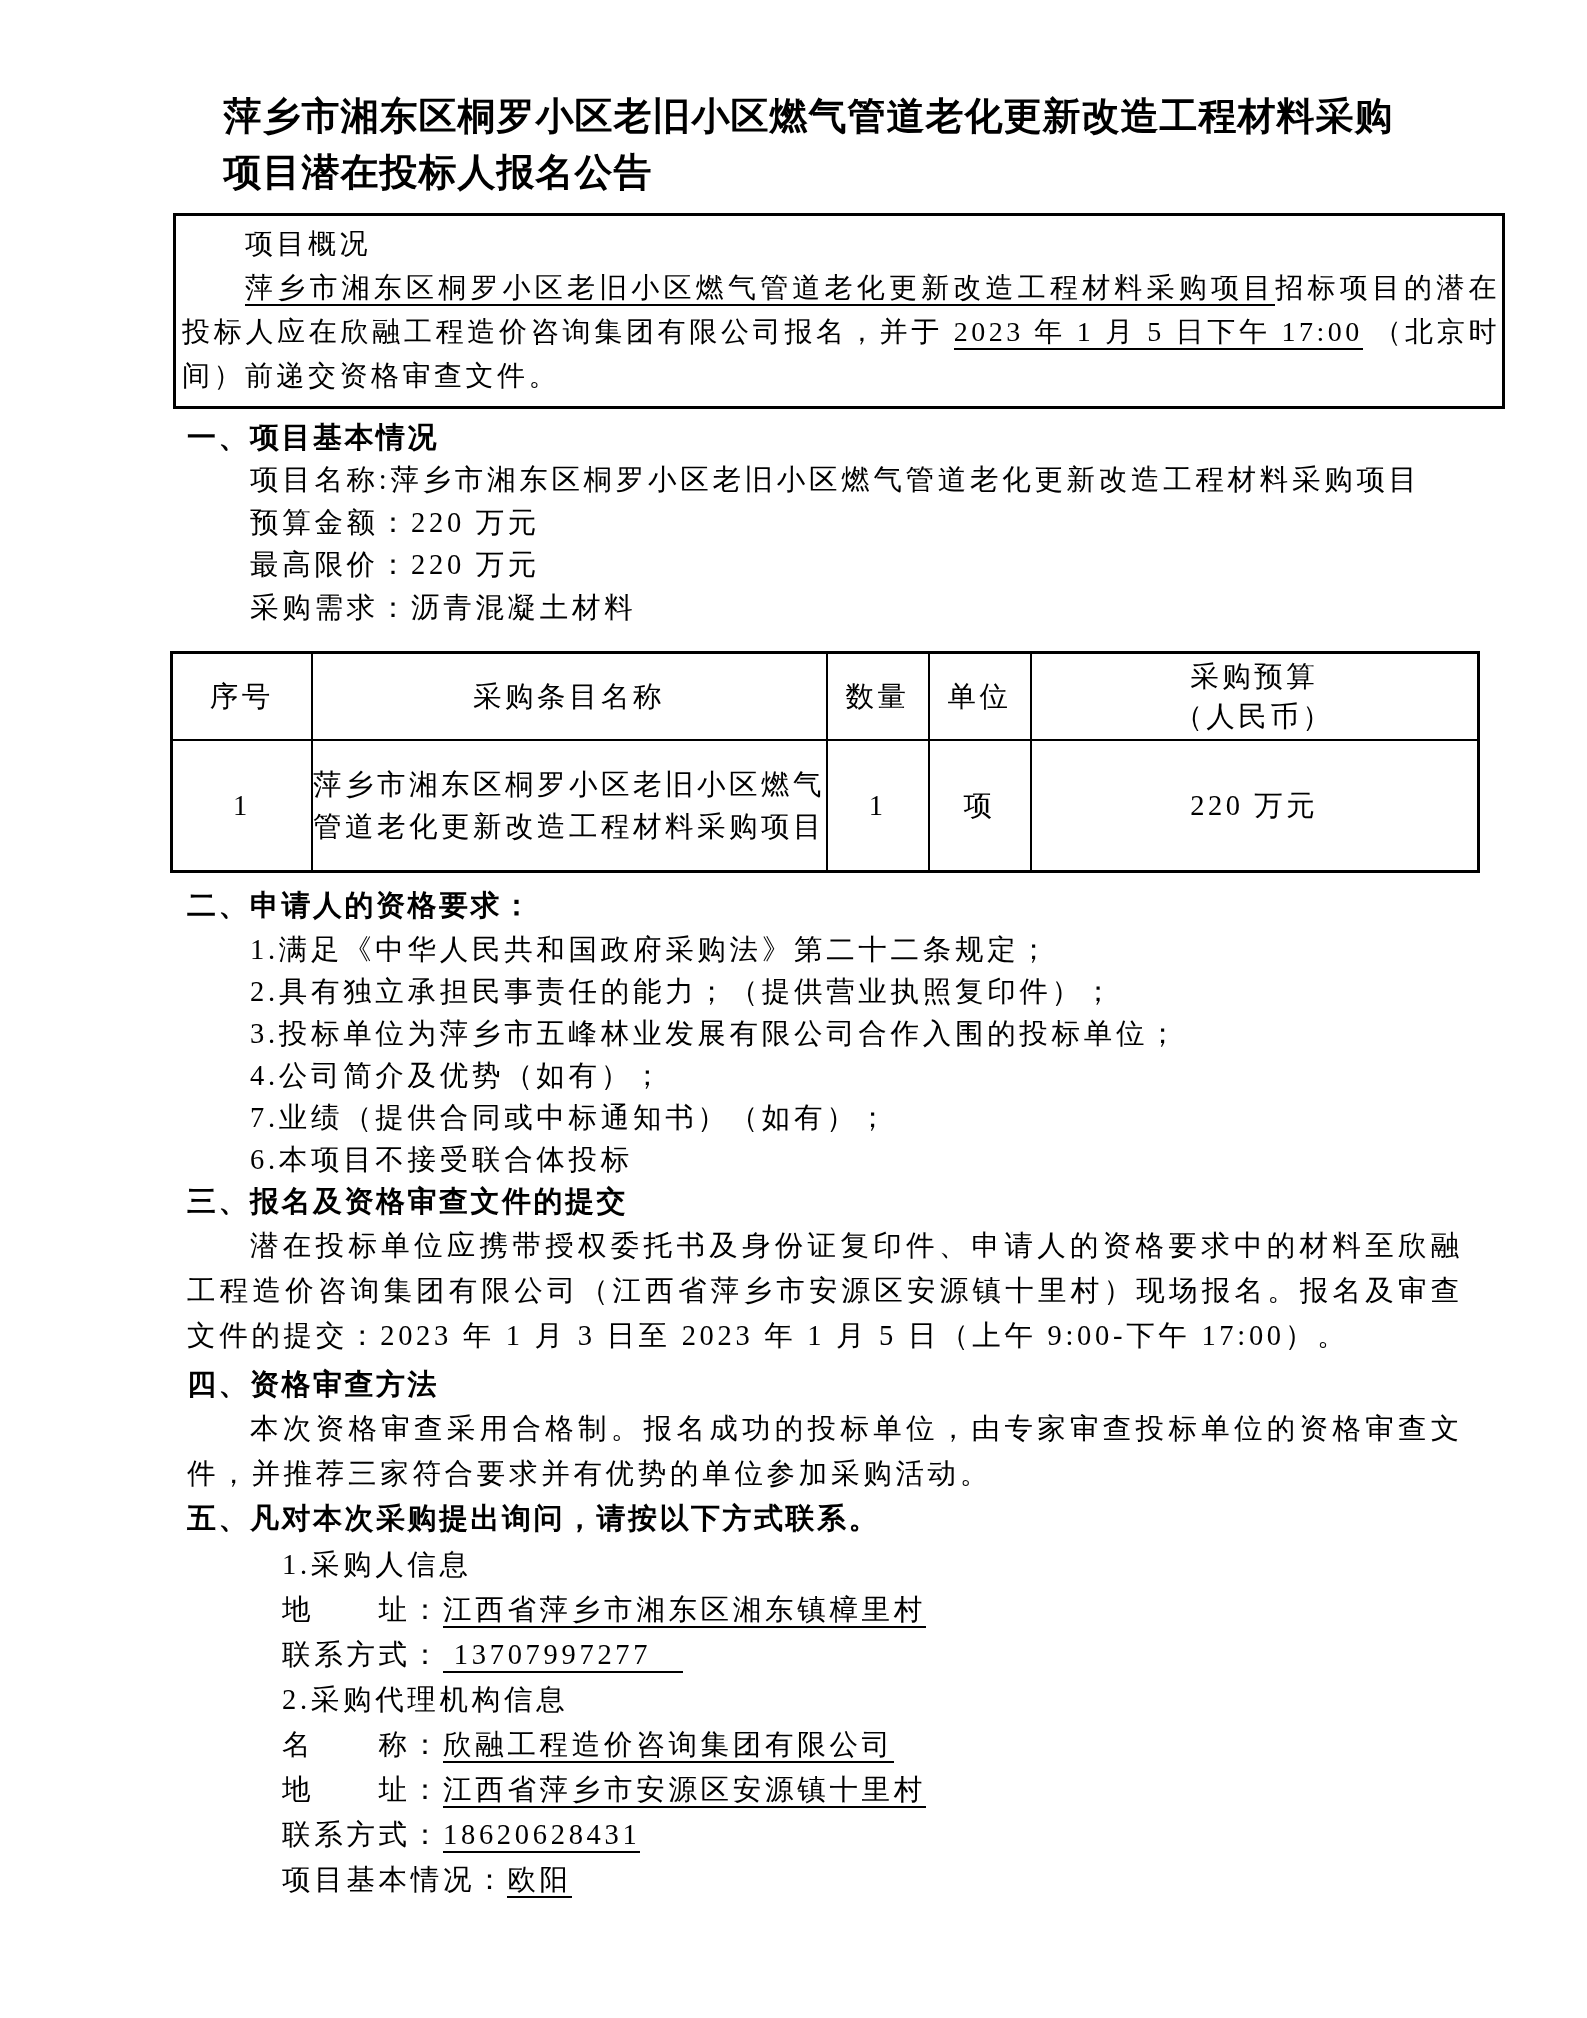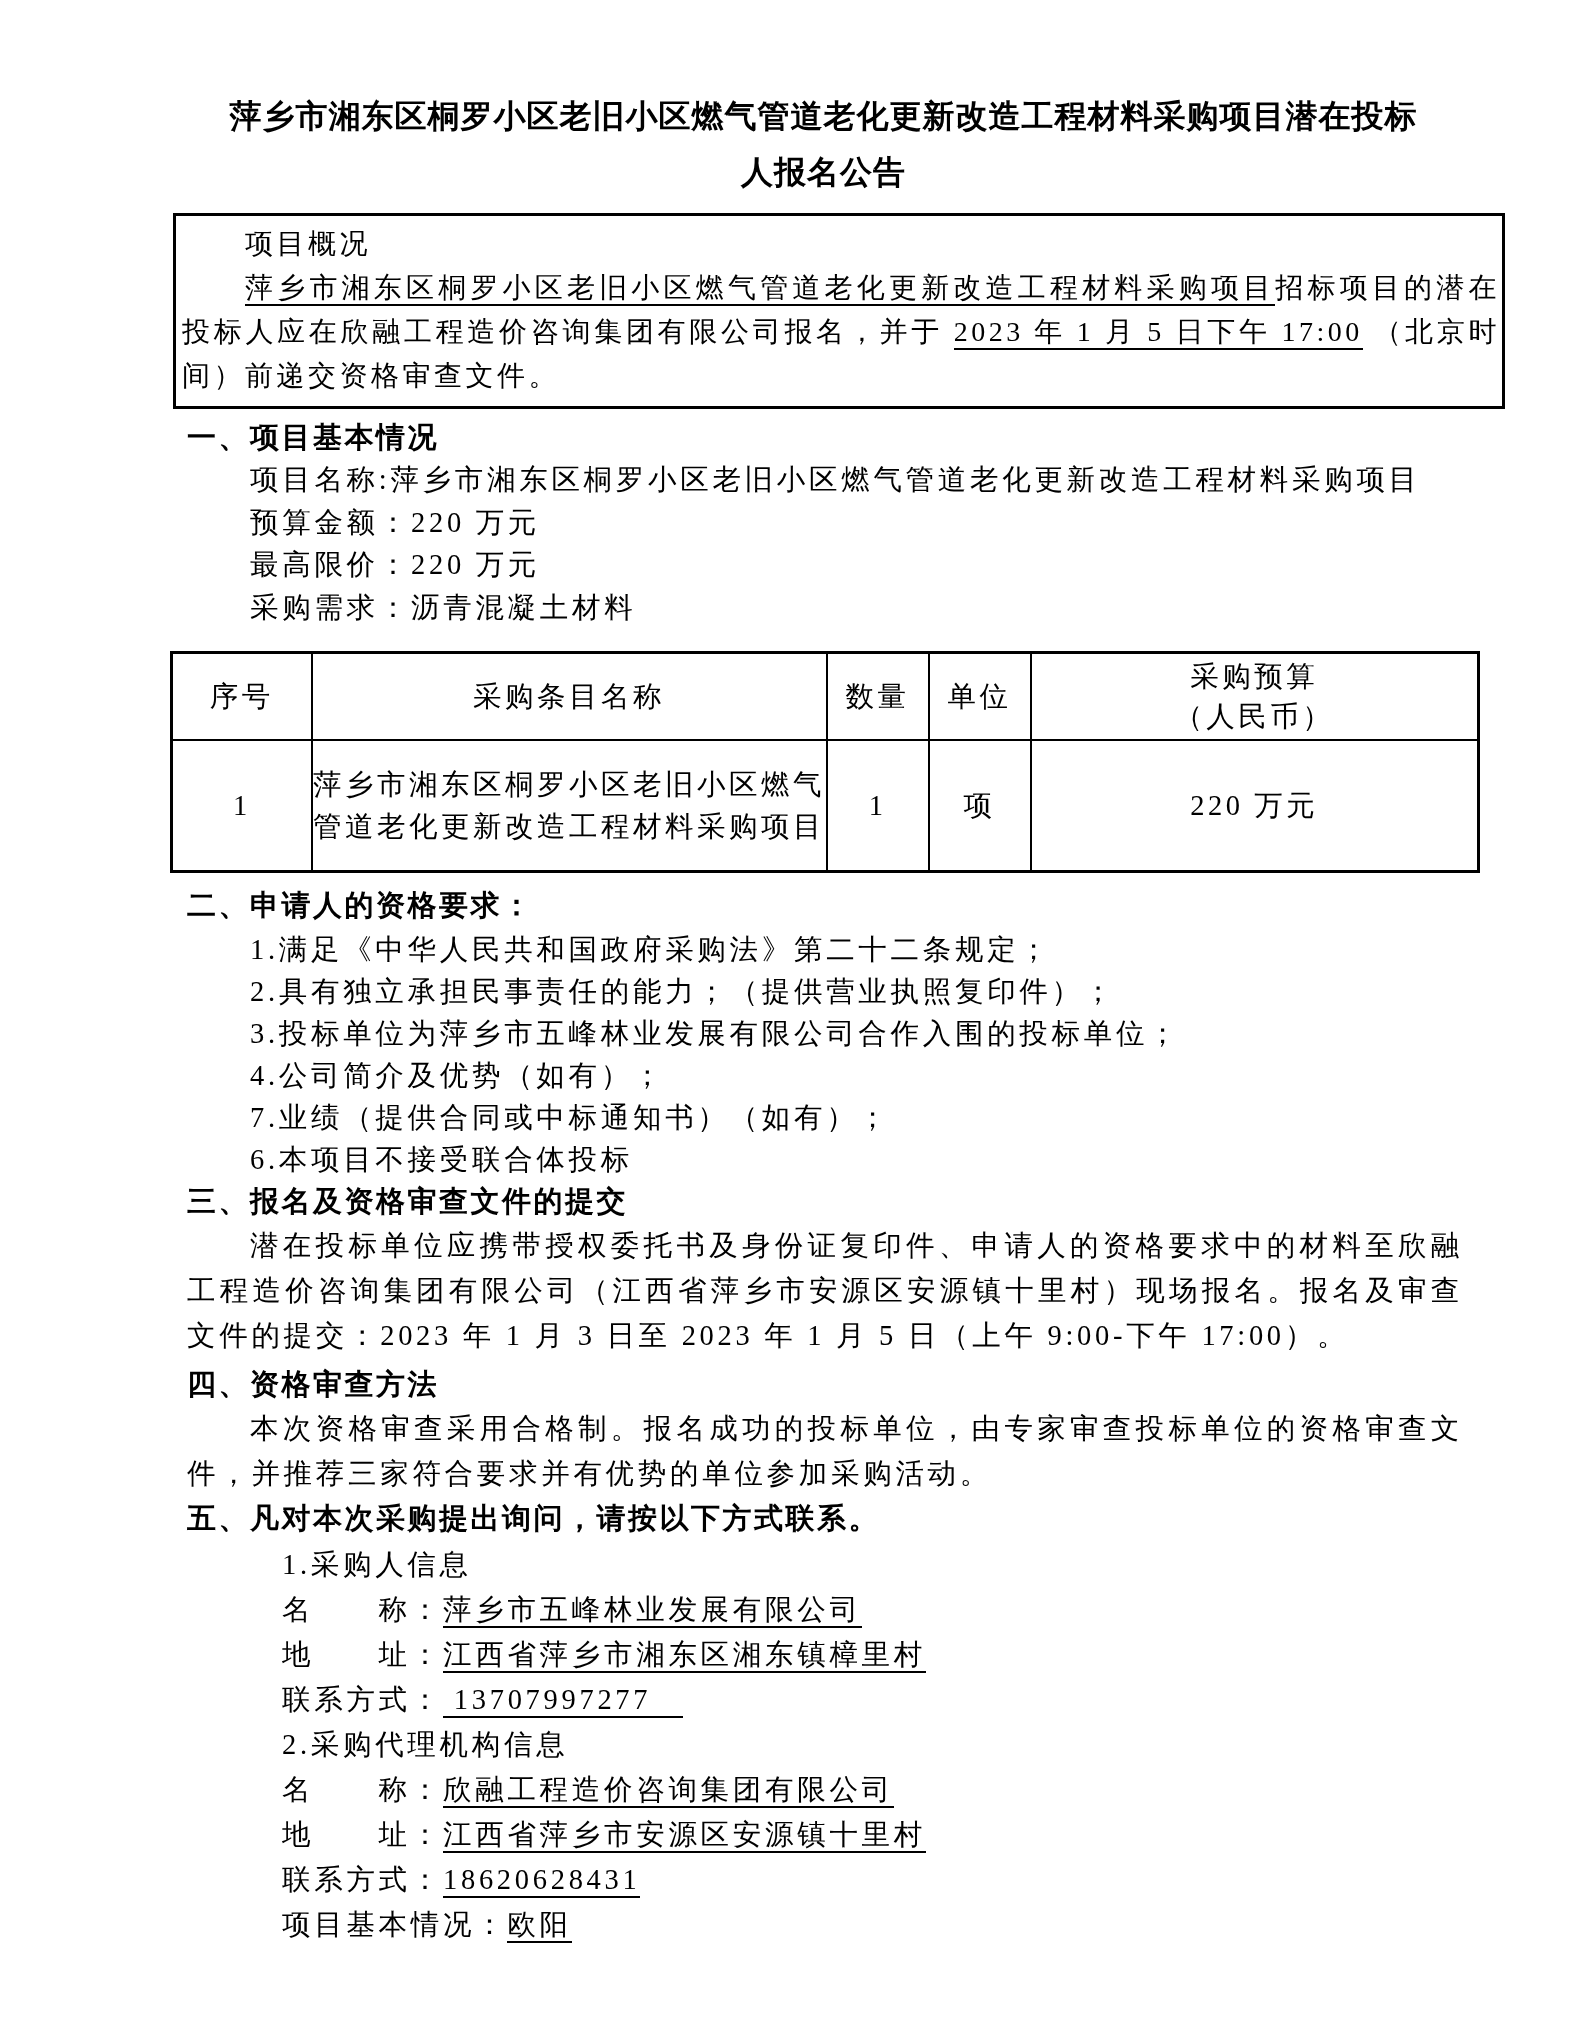--- a/index.html
+++ b/index.html
@@ -4,22 +4,22 @@
 <style>
   html,body{margin:0;padding:0;background:#fff;}
   body{
     width:1587px;height:2018px;color:#000;
     font-family:"Liberation Serif","DejaVu Serif",serif;
     overflow:hidden;
   }
   .page{padding:88px 110px 0 170px;box-sizing:border-box;width:1587px;}
 
   .doc-title{
-    width:1200px;margin:0 auto;text-align:center;
-    font-weight:bold;font-size:32px;line-height:56px;letter-spacing:1px;
+    width:1200px;margin:0 auto;text-align:left;
+    font-weight:bold;font-size:38px;line-height:56px;letter-spacing:1px;
   }
 
   .overview-box{
     box-sizing:border-box;width:1332px;margin:13px 0 0 3px;
     border:3px solid #000;padding:6px 2px 8px 6px;
     font-size:28px;letter-spacing:3.5px;line-height:44px;text-align:justify;
   }
   .overview-box p{margin:0;text-indent:63px;}
   .u{border-bottom:2px solid #000;padding-bottom:1px;}
 
@@ -116,21 +116,20 @@
   <div class="sec-head" style="margin-top:4px">三、报名及资格审查文件的提交</div>
   <div class="para">潜在投标单位应携带授权委托书及身份证复印件、申请人的资格要求中的材料至欣融工程造价咨询集团有限公司（江西省萍乡市安源区安源镇十里村）现场报名。报名及审查文件的提交：2023 年 1 月 3 日至 2023 年 1 月 5 日（上午 9:00-下午 17:00）。</div>
 
   <div class="sec-head" style="margin-top:10px">四、资格审查方法</div>
   <div class="para">本次资格审查采用合格制。报名成功的投标单位，由专家审查投标单位的资格审查文件，并推荐三家符合要求并有优势的单位参加采购活动。</div>
 
   <div class="sec-head" style="margin-top:6px">五、凡对本次采购提出询问，请按以下方式联系。</div>
 
   <div class="contacts">
     <div class="cline">1.采购人信息</div>
-    <div class="cline"><span>名　　称：</span><span class="val">萍乡市五峰林业发展有限公司</span></div>
     <div class="cline"><span>地　　址：</span><span class="val">江西省萍乡市湘东区湘东镇樟里村</span></div>
     <div class="cline"><span>联系方式：</span><span class="val">&nbsp;13707997277　</span></div>
     <div class="cline">2.采购代理机构信息</div>
     <div class="cline"><span>名　　称：</span><span class="val">欣融工程造价咨询集团有限公司</span></div>
     <div class="cline"><span>地　　址：</span><span class="val">江西省萍乡市安源区安源镇十里村</span></div>
     <div class="cline"><span>联系方式：</span><span class="val">18620628431</span></div>
     <div class="cline"><span>项目基本情况：</span><span class="val">欧阳</span></div>
   </div>
 
 </div>

